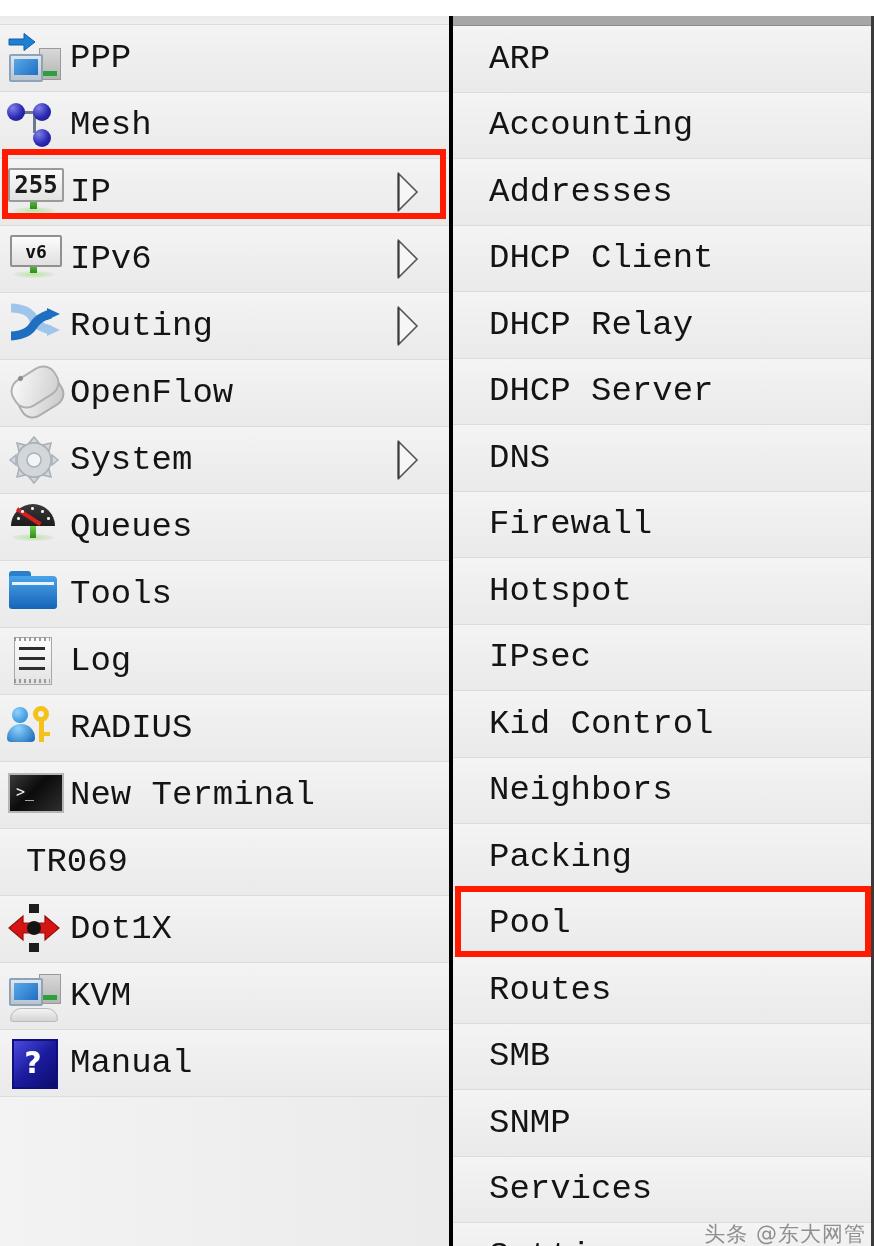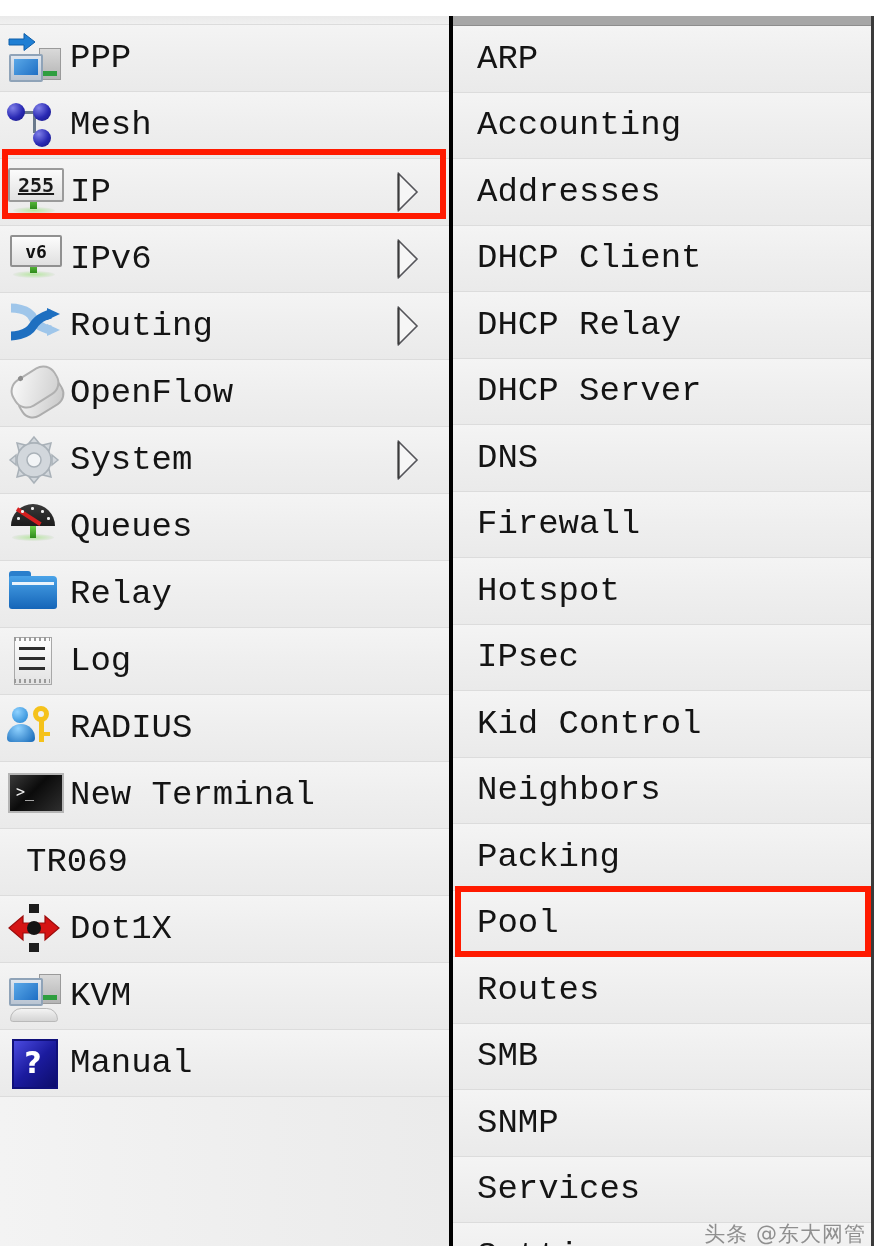--- a/index.html
+++ b/index.html
@@ -55,21 +55,21 @@
 
   .row {
     position: relative;
     box-sizing: border-box;
     display: flex;
     align-items: center;
     border-bottom: 1px solid #dcdcdc;
     background: linear-gradient(to bottom, #f4f4f4 0%, #efefef 45%, #eaeaea 100%);
   }
   .menu-left .row { height: 67px; padding-left: 4px; }
-  .menu-right .row { height: 66.5px; padding-left: 24px; }
+  .menu-right .row { height: 66.5px; padding-left: 36px; }
 
   .row .icon-wrap {
     width: 62px;
     min-width: 62px;
     height: 58px;
     position: relative;
     display: flex;
     align-items: center;
     justify-content: center;
   }
@@ -153,21 +153,21 @@
   .ic-mesh .s3 { left:26px; top:30px; }
   .ic-mesh .bar { position:absolute; background:#6b7a8c; }
   .ic-mesh .bh  { left:17px; top:12px; width:12px; height:3px; }
   .ic-mesh .bv  { left:26px; top:12px; width:3px;  height:22px; }
 
   
   .ic-ip .plate { position:absolute; left:1px; top:2px; width:52px; height:30px;
       background:linear-gradient(#fbfbfb,#e2e2e2); border:2px solid #9a9a9a; border-radius:2px;
       display:flex; align-items:center; justify-content:center; }
   .ic-ip .plate span { font-family:"DejaVu Sans Mono", monospace; font-weight:bold;
-      font-size:20px; color:#1a1a1a; letter-spacing:0px;text-decoration:underline; }
+      font-size:24px; color:#1a1a1a; letter-spacing:0px; }
   .ic-ip .stem { position:absolute; left:23px; top:31px; width:7px; height:12px;
       background:linear-gradient(#6fd24a,#2f8a1c); }
   .ic-ip .base { position:absolute; left:6px; top:41px; width:42px; height:7px;
       background:radial-gradient(ellipse at center, #b6e6a0 0%, #e8e8e8 75%); border-radius:50%; }
 
   
   .ic-tag { }
   .ic-tag .tg { position:absolute; left:3px; top:4px; width:46px; height:28px;
       background:linear-gradient(135deg,#fbfbfb,#cfcfcf); border:2px solid #b0b0b0;
       border-radius:14px; transform:rotate(-32deg); }
@@ -411,21 +411,21 @@
           <span class="label">Queues</span>
         </div>
         <div class="row">
           <span class="icon-wrap">
             <span class="ic ic-folder">
               <span class="tab"></span>
               <span class="f"></span>
               <span class="line"></span>
             </span>
           </span>
-          <span class="label">Relay</span>
+          <span class="label">Tools</span>
         </div>
         <div class="row">
           <span class="icon-wrap">
             <span class="ic ic-log">
               <span class="pg"></span>
               <span class="teeth" style="top:2px"></span>
               <span class="teeth" style="top:44px"></span>
               <span class="ln" style="top:12px"></span>
               <span class="ln" style="top:22px"></span>
               <span class="ln" style="top:32px"></span>

